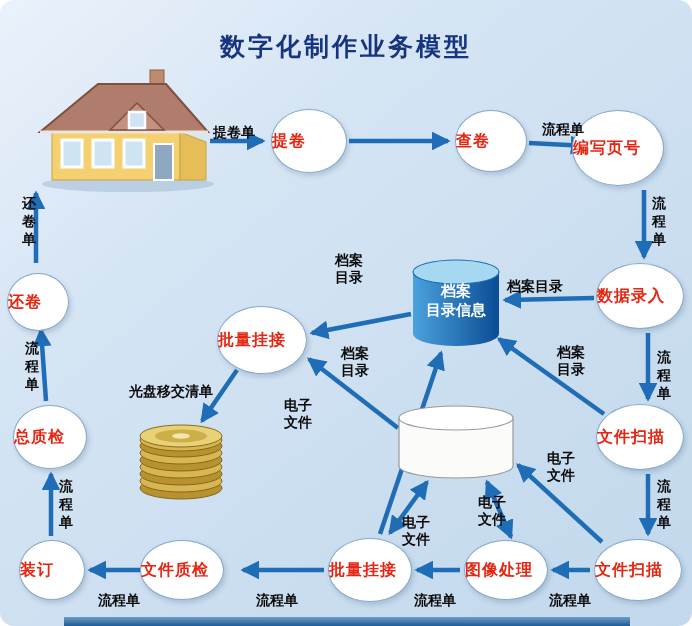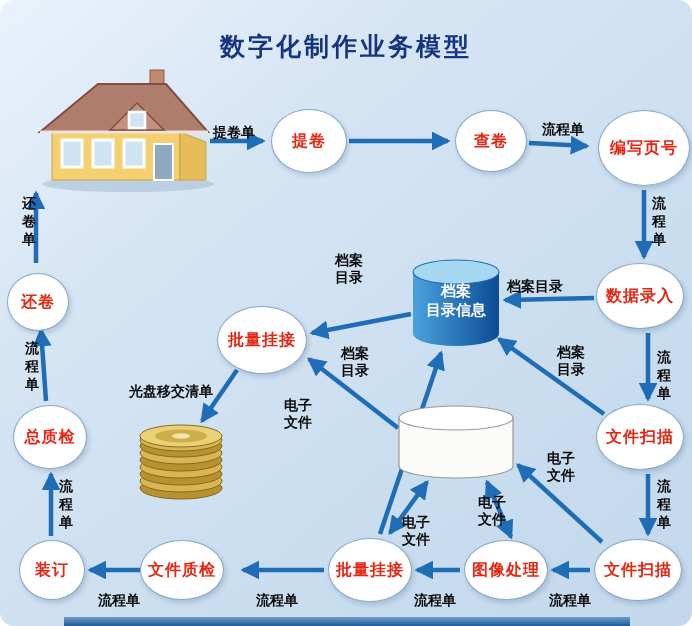--- a/index.html
+++ b/index.html
@@ -10,21 +10,21 @@
     border-radius:14px;
     background:linear-gradient(140deg,#eaf2fb 0%,#d6e5f4 30%,#c9ddef 70%,#c3d8ec 100%);
   }
   .title {
     position:absolute; top:30px; left:0; width:100%; text-align:center;
     font-size:25px; font-weight:bold; color:#17357e; letter-spacing:3px;
   }
   svg.gfx { position:absolute; left:0; top:0; }
   .node {
     position:absolute; background:#ffffff; border:1px solid #86a8c9; border-radius:50%;
-    display:flex; align-items:center; justify-content:center;
+    display:flex; align-items:center; 
     box-shadow:2px 3px 5px rgba(40,70,110,0.20);
   }
   .nlbl { color:#e42613; font-weight:bold; font-size:16px; letter-spacing:1px; white-space:nowrap; }
   .elbl {
     position:absolute; color:#0b0b0b; font-weight:bold; font-size:14px;
     line-height:17px; white-space:pre-line;
   }
   .elbl.v { width:16px; word-break:break-all; white-space:normal; text-align:center; line-height:18px; }
   .cyl-text {
     position:absolute; font-weight:bold; font-size:15px; text-align:center;
@@ -124,21 +124,21 @@
   </svg>
 
   <div class="title">数字化制作业务模型</div>
 
   <div class="node" style="left:271px;top:109px;width:76px;height:64px">
       <span class="nlbl">提卷</span>
     </div>
   <div class="node" style="left:455px;top:110px;width:72px;height:62px">
       <span class="nlbl">查卷</span>
     </div>
-  <div class="node" style="left:598px;top:110px;width:92px;height:76px">
+  <div class="node" style="left:572px;top:110px;width:92px;height:76px">
       <span class="nlbl">编写页号</span>
     </div>
   <div class="node" style="left:596px;top:263px;width:88px;height:66px">
       <span class="nlbl">数据录入</span>
     </div>
   <div class="node" style="left:596px;top:404px;width:88px;height:66px">
       <span class="nlbl">文件扫描</span>
     </div>
   <div class="node" style="left:594px;top:539px;width:88px;height:62px">
       <span class="nlbl">文件扫描</span>

